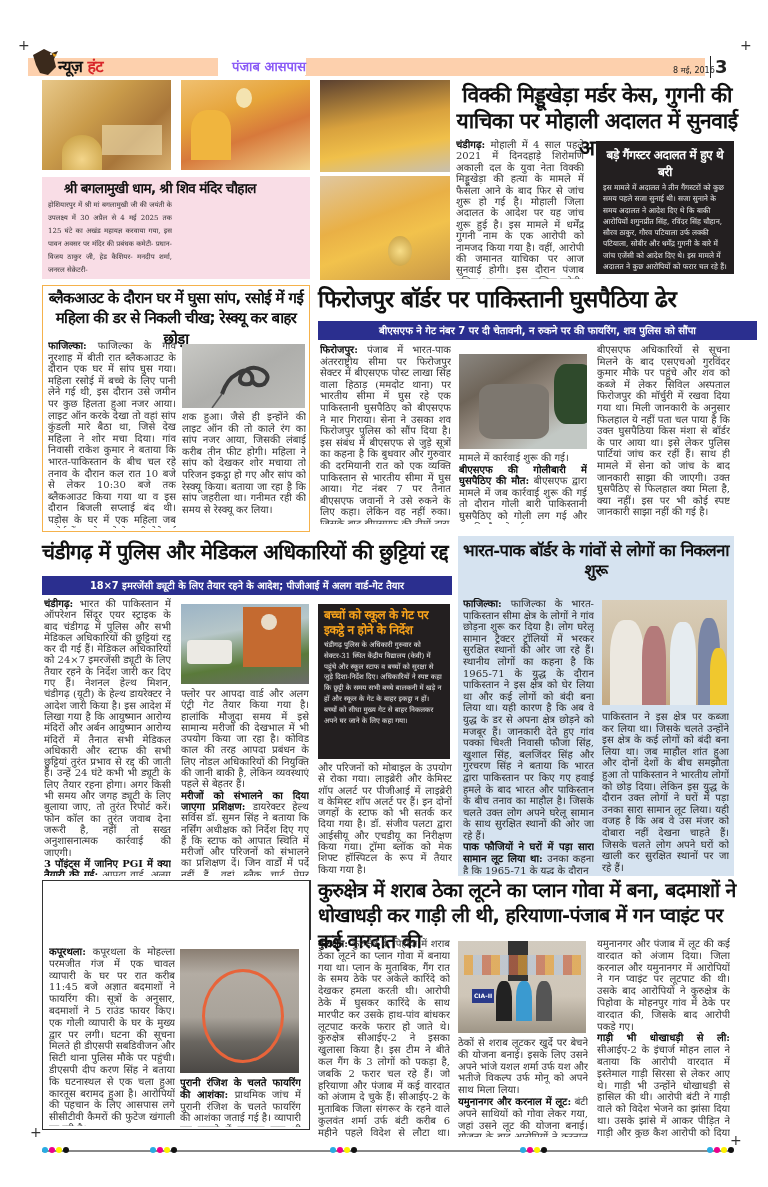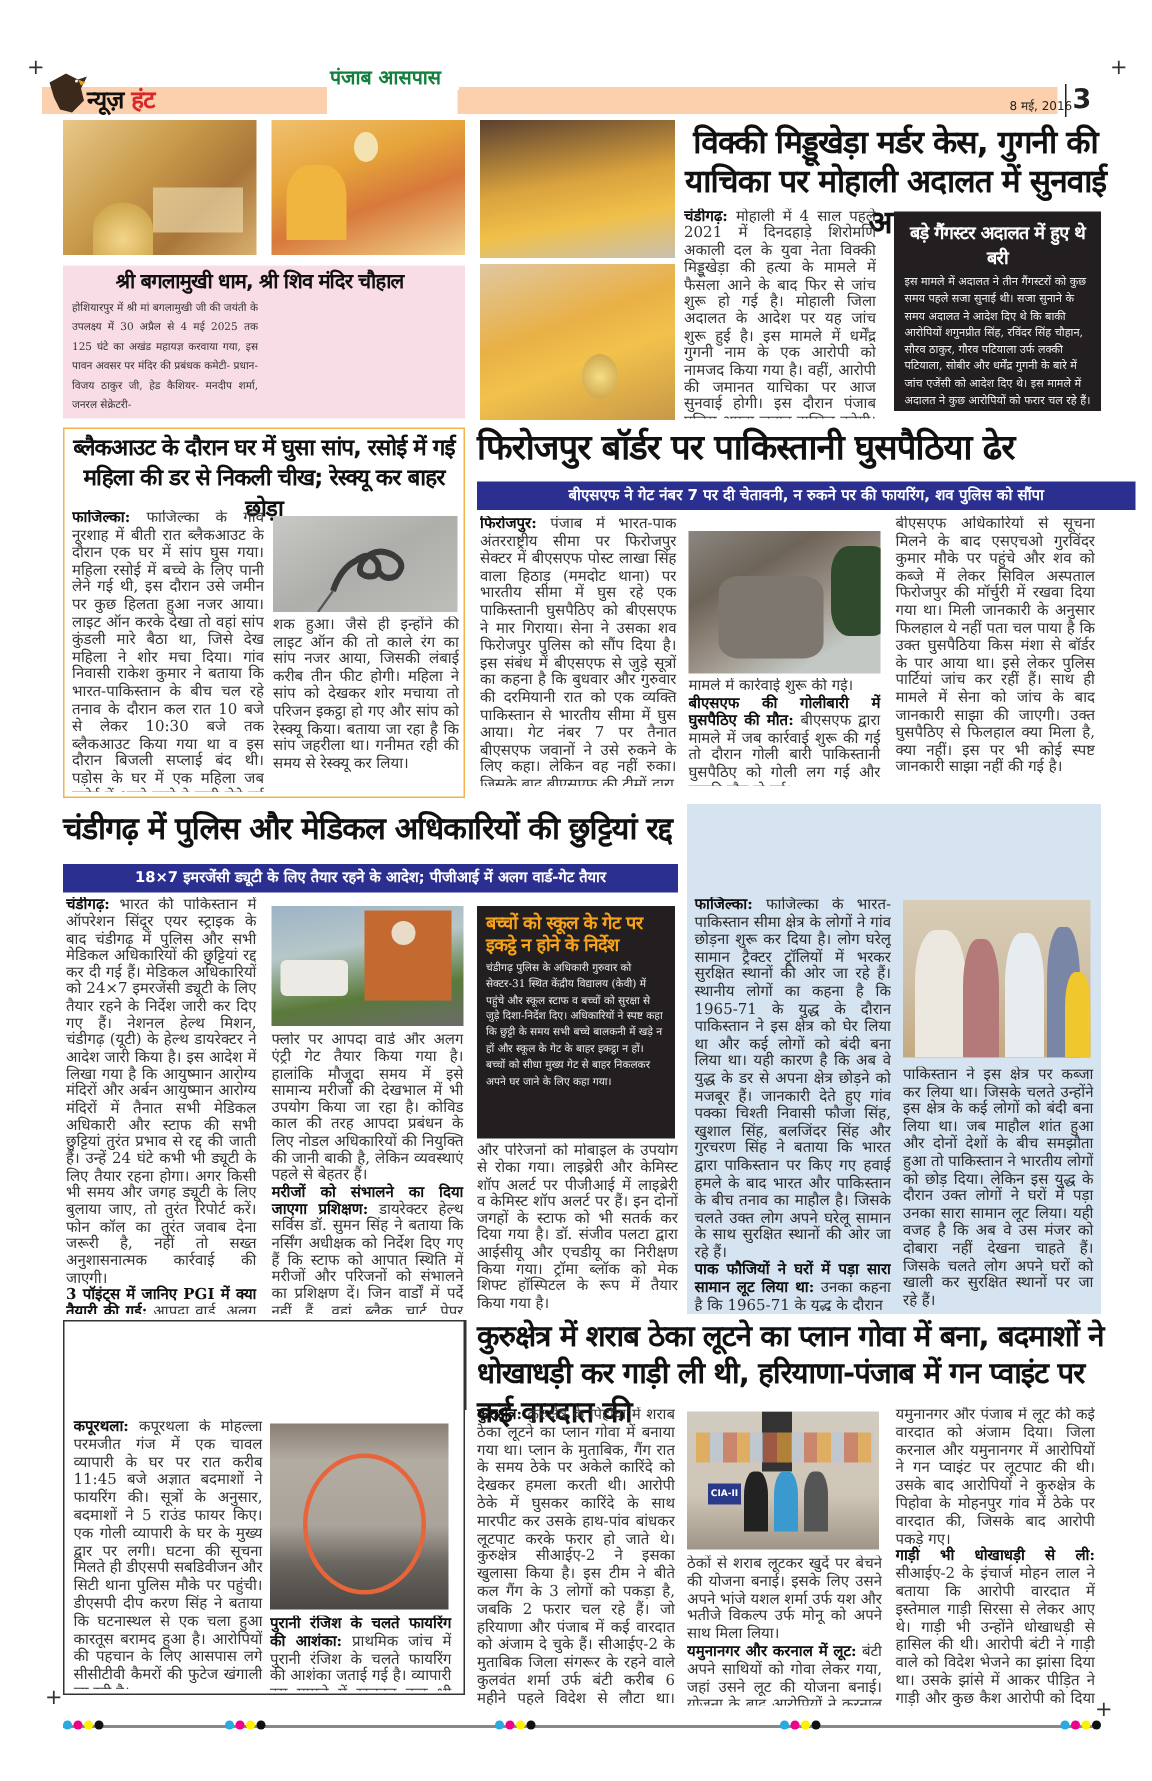--- a/index.html
+++ b/index.html
@@ -4,21 +4,21 @@
 <style>
 *{box-sizing:border-box;margin:0;padding:0}
 html,body{width:768px;height:1187px;background:#fff;overflow:hidden}
 body{position:relative;font-family:"DejaVu Serif",serif;color:#222}
 .abs{position:absolute}
 .cross{position:absolute;font:14px "DejaVu Sans",sans-serif;color:#333;line-height:1}
 .mh-band{position:absolute;background:#fdd0ad;height:18px;top:58px}
 .logo{position:absolute;left:30px;top:47px;width:30px;height:32px}
 .brand{position:absolute;left:58px;top:55px;font:bold 16px "DejaVu Sans",sans-serif;letter-spacing:-0.5px}
 .brand .n{color:#111}.brand .h{color:#d8262a}
-.section{position:absolute;left:220px;top:42px;width:86px;text-align:left;font:bold 13px "DejaVu Sans",sans-serif;color:#15803d;background:#fff}
+.section{position:absolute;left:220px;top:57px;width:86px;text-align:right;font:bold 13px "DejaVu Sans",sans-serif;color:#8b5cf6;background:#fff}
 .date{position:absolute;left:673px;top:64px;font:8px "DejaVu Sans",sans-serif;color:#222}
 .pageno{position:absolute;left:710px;top:56px;font:bold 18px "DejaVu Sans",sans-serif;border-left:1.5px solid #222;padding-left:4px;line-height:22px}
 .photo{position:absolute;overflow:hidden}
 .txt{position:absolute;font-size:10px;line-height:11.2px;text-align:justify;color:#333;overflow:hidden}
 .txt b{color:#111}
 .hl{position:absolute;font-family:"DejaVu Sans",sans-serif;font-weight:bold;color:#111;letter-spacing:-0.6px;text-align:center;line-height:1.22}
 .band{position:absolute;background:#2b2f8f;color:#fff;font:bold 10px "DejaVu Sans",sans-serif;text-align:center;line-height:19px;white-space:nowrap;overflow:hidden}
 .darkbox{position:absolute;background:#231f20;color:#eee;padding:5px 7px;font-size:7.4px;line-height:11.3px}
 .darkbox .t{font:bold 12px "DejaVu Sans",sans-serif;color:#fff;letter-spacing:-0.4px;margin-bottom:2px;text-align:center}
 .cmyk{position:absolute;height:6px;display:flex;gap:1px}
@@ -57,21 +57,21 @@
 <div class="photo" style="left:181px;top:80px;width:129px;height:90px;background:linear-gradient(160deg,#f0c070,#e6a43a 35%,#d7793b 60%,#f2d28c)">
   <div class="abs" style="left:55px;top:8px;width:16px;height:20px;background:#f4e3b0;border-radius:50%"></div>
   <div class="abs" style="left:10px;top:30px;width:40px;height:50px;background:#f0b53e;border-radius:40% 40% 0 0"></div>
 </div>
 <div class="photo" style="left:320px;top:80px;width:130px;height:92px;background:linear-gradient(170deg,#5a4030,#d9a23e 45%,#f0c04a 70%,#c8c0b0)"></div>
 <div class="photo" style="left:320px;top:176px;width:130px;height:104px;background:linear-gradient(160deg,#e0c7a0,#e9b046 40%,#f2c24c 60%,#c89848)">
   <div class="abs" style="left:68px;top:60px;width:24px;height:30px;background:radial-gradient(circle,#f7dd88,#c49a3c);border-radius:50%"></div>
 </div>
 
 <div class="abs" style="left:42px;top:177px;width:268px;height:102px;background:#f9dde6">
-  <div class="hl" style="left:13px;top:3px;width:236px;font-size:13.5px">श्री बगलामुखी धाम, श्री शिव मंदिर चौहाल</div>
+  <div class="hl" style="left:0;top:3px;width:236px;font-size:13.5px">श्री बगलामुखी धाम, श्री शिव मंदिर चौहाल</div>
   <div class="txt" style="left:6px;top:22px;width:124px;height:78px;font-size:7px;line-height:13px">होशियारपुर में श्री मां बगलामुखी जी की जयंती के उपलक्ष्य में 30 अप्रैल से 4 मई 2025 तक 125 घंटे का अखंड महायज्ञ करवाया गया, इस पावन अवसर पर मंदिर की प्रबंधक कमेटी- प्रधान- विजय ठाकुर जी, हेड कैशियर- मनदीप शर्मा, जनरल सेक्रेटरी-</div>
 </div>
 
 <div class="hl" style="left:456px;top:82px;width:282px;font-size:21px;line-height:1.25">विक्की मिड्डूखेड़ा मर्डर केस, गुगनी की याचिका पर मोहाली अदालत में सुनवाई आज</div>
 <div class="txt" style="left:456px;top:139px;width:128px;height:140px;line-height:11.4px"><b>चंडीगढ़:</b> <span>मोहाली में 4 साल पहले 2021 में दिनदहाड़े शिरोमणि अकाली दल के युवा नेता विक्की मिड्डूखेड़ा की हत्या के मामले में फैसला आने के बाद फिर से जांच शुरू हो गई है। मोहाली जिला अदालत के आदेश पर यह जांच शुरू हुई है। इस मामले में धर्मेंद्र गुगनी नाम के एक आरोपी को नामजद किया गया है। वहीं, आरोपी की जमानत याचिका पर आज सुनवाई होगी। इस दौरान पंजाब पुलिस अपना जवाब दाखिल करेगी। हालांकि, आरोपी अभी भी एक अन्य हत्या के मामले में जेल में बंद है।</span></div>
 <div class="darkbox" style="left:596px;top:141px;width:138px;height:133px">
   <div class="t">बड़े गैंगस्टर अदालत में हुए थे बरी</div>
   <div>इस मामले में अदालत ने तीन गैंगस्टरों को कुछ समय पहले सजा सुनाई थी। सजा सुनाने के समय अदालत ने आदेश दिए थे कि बाकी आरोपियों शगुनप्रीत सिंह, रविंदर सिंह चौहान, सौरव ठाकुर, गौरव पटियाला उर्फ लक्की पटियाला, सोबीर और धर्मेंद्र गुगनी के बारे में जांच एजेंसी को आदेश दिए थे। इस मामले में अदालत ने कुछ आरोपियों को फरार चल रहे हैं।</div>
 </div>
 
@@ -106,20 +106,21 @@
   <div class="abs" style="left:6px;top:36px;width:45px;height:24px;background:#eceae4;border-radius:4px"></div>
 </div>
 <div class="txt" style="left:181px;top:688px;width:128px;height:188px;line-height:11.3px"><span>फ्लोर पर आपदा वार्ड और अलग एंट्री गेट तैयार किया गया है। हालांकि मौजूदा समय में इसे सामान्य मरीजों की देखभाल में भी उपयोग किया जा रहा है। कोविड काल की तरह आपदा प्रबंधन के लिए नोडल अधिकारियों की नियुक्ति की जानी बाकी है, लेकिन व्यवस्थाएं पहले से बेहतर हैं।</span><br><b>मरीजों को संभालने का दिया जाएगा प्रशिक्षण:</b> <span>डायरेक्टर हेल्थ सर्विस डॉ. सुमन सिंह ने बताया कि नर्सिंग अधीक्षक को निर्देश दिए गए हैं कि स्टाफ को आपात स्थिति में मरीजों और परिजनों को संभालने का प्रशिक्षण दें। जिन वार्डों में पर्दे नहीं हैं, वहां ब्लैक चार्ट पेपर लगाकर गोपनीयता सुनिश्चित की जा रही है। मॉक ड्रिल के दौरान मरीजों</span></div>
 <div class="darkbox" style="left:318px;top:604px;width:132px;height:155px;padding:4px 6px">
   <div class="t" style="color:#f7a21b;font-size:12px;text-align:left;line-height:1.25">बच्चों को स्कूल के गेट पर इकट्ठे न होने के निर्देश</div>
   <div style="font-size:7px;line-height:10.8px">चंडीगढ़ पुलिस के अधिकारी गुरुवार को सेक्टर-31 स्थित केंद्रीय विद्यालय (केवी) में पहुंचे और स्कूल स्टाफ व बच्चों को सुरक्षा से जुड़े दिशा-निर्देश दिए। अधिकारियों ने स्पष्ट कहा कि छुट्टी के समय सभी बच्चे बालकनी में खड़े न हों और स्कूल के गेट के बाहर इकट्ठा न हों। बच्चों को सीधा मुख्य गेट से बाहर निकलकर अपने घर जाने के लिए कहा गया।</div>
 </div>
 <div class="txt" style="left:318px;top:762px;width:134px;height:112px;line-height:11.3px">और परिजनों को मोबाइल के उपयोग से रोका गया। लाइब्रेरी और केमिस्ट शॉप अलर्ट पर पीजीआई में लाइब्रेरी व केमिस्ट शॉप अलर्ट पर हैं। इन दोनों जगहों के स्टाफ को भी सतर्क कर दिया गया है। डॉ. संजीव पलटा द्वारा आईसीयू और एचडीयू का निरीक्षण किया गया। ट्रॉमा ब्लॉक को मेक शिफ्ट हॉस्पिटल के रूप में तैयार किया गया है।</div>
 
 <div class="abs" style="left:458px;top:536px;width:276px;height:340px;background:#d6e3f0">
+  <div class="hl" style="left:0;top:5px;width:276px;font-size:16.5px">भारत-पाक बॉर्डर के गांवों से लोगों का निकलना शुरू</div>
   <div class="txt" style="left:5px;top:62px;width:131px;height:276px;line-height:11.6px;color:#2a2a2a"><b>फाजिल्का:</b> <span>फाजिल्का के भारत-पाकिस्तान सीमा क्षेत्र के लोगों ने गांव छोड़ना शुरू कर दिया है। लोग घरेलू सामान ट्रैक्टर ट्रॉलियों में भरकर सुरक्षित स्थानों की ओर जा रहे हैं। स्थानीय लोगों का कहना है कि 1965-71 के युद्ध के दौरान पाकिस्तान ने इस क्षेत्र को घेर लिया था और कई लोगों को बंदी बना लिया था। यही कारण है कि अब वे युद्ध के डर से अपना क्षेत्र छोड़ने को मजबूर हैं। जानकारी देते हुए गांव पक्का चिश्ती निवासी फौजा सिंह, खुशाल सिंह, बलजिंदर सिंह और गुरचरण सिंह ने बताया कि भारत द्वारा पाकिस्तान पर किए गए हवाई हमले के बाद भारत और पाकिस्तान के बीच तनाव का माहौल है। जिसके चलते उक्त लोग अपने घरेलू सामान के साथ सुरक्षित स्थानों की ओर जा रहे हैं।</span><br><b>पाक फौजियों ने घरों में पड़ा सारा सामान लूट लिया था:</b> <span>उनका कहना है कि 1965-71 के युद्ध के दौरान</span></div>
   <div class="photo" style="left:144px;top:64px;width:125px;height:105px;background:linear-gradient(180deg,#d9cdb8,#cfc0a6 50%,#c4a982)">
     <div class="abs" style="left:8px;top:20px;width:34px;height:85px;background:#ece8e0;border-radius:40% 40% 0 0"></div>
     <div class="abs" style="left:40px;top:26px;width:24px;height:79px;background:#b47a7a;border-radius:40% 40% 0 0"></div>
     <div class="abs" style="left:68px;top:22px;width:26px;height:83px;background:#e6ecf0;border-radius:40% 40% 0 0"></div>
     <div class="abs" style="left:96px;top:18px;width:22px;height:87px;background:#7a86a6;border-radius:40% 40% 0 0"></div>
     <div class="abs" style="left:108px;top:48px;width:17px;height:57px;background:#f0c82e;border-radius:40% 40% 0 0"></div>
   </div>
   <div class="txt" style="left:144px;top:175px;width:127px;height:163px;line-height:11.6px;color:#2a2a2a">पाकिस्तान ने इस क्षेत्र पर कब्जा कर लिया था। जिसके चलते उन्होंने इस क्षेत्र के कई लोगों को बंदी बना लिया था। जब माहौल शांत हुआ और दोनों देशों के बीच समझौता हुआ तो पाकिस्तान ने भारतीय लोगों को छोड़ दिया। लेकिन इस युद्ध के दौरान उक्त लोगों ने घरों में पड़ा उनका सारा सामान लूट लिया। यही वजह है कि अब वे उस मंजर को दोबारा नहीं देखना चाहते हैं। जिसके चलते लोग अपने घरों को खाली कर सुरक्षित स्थानों पर जा रहे हैं।</div>
 </div>

